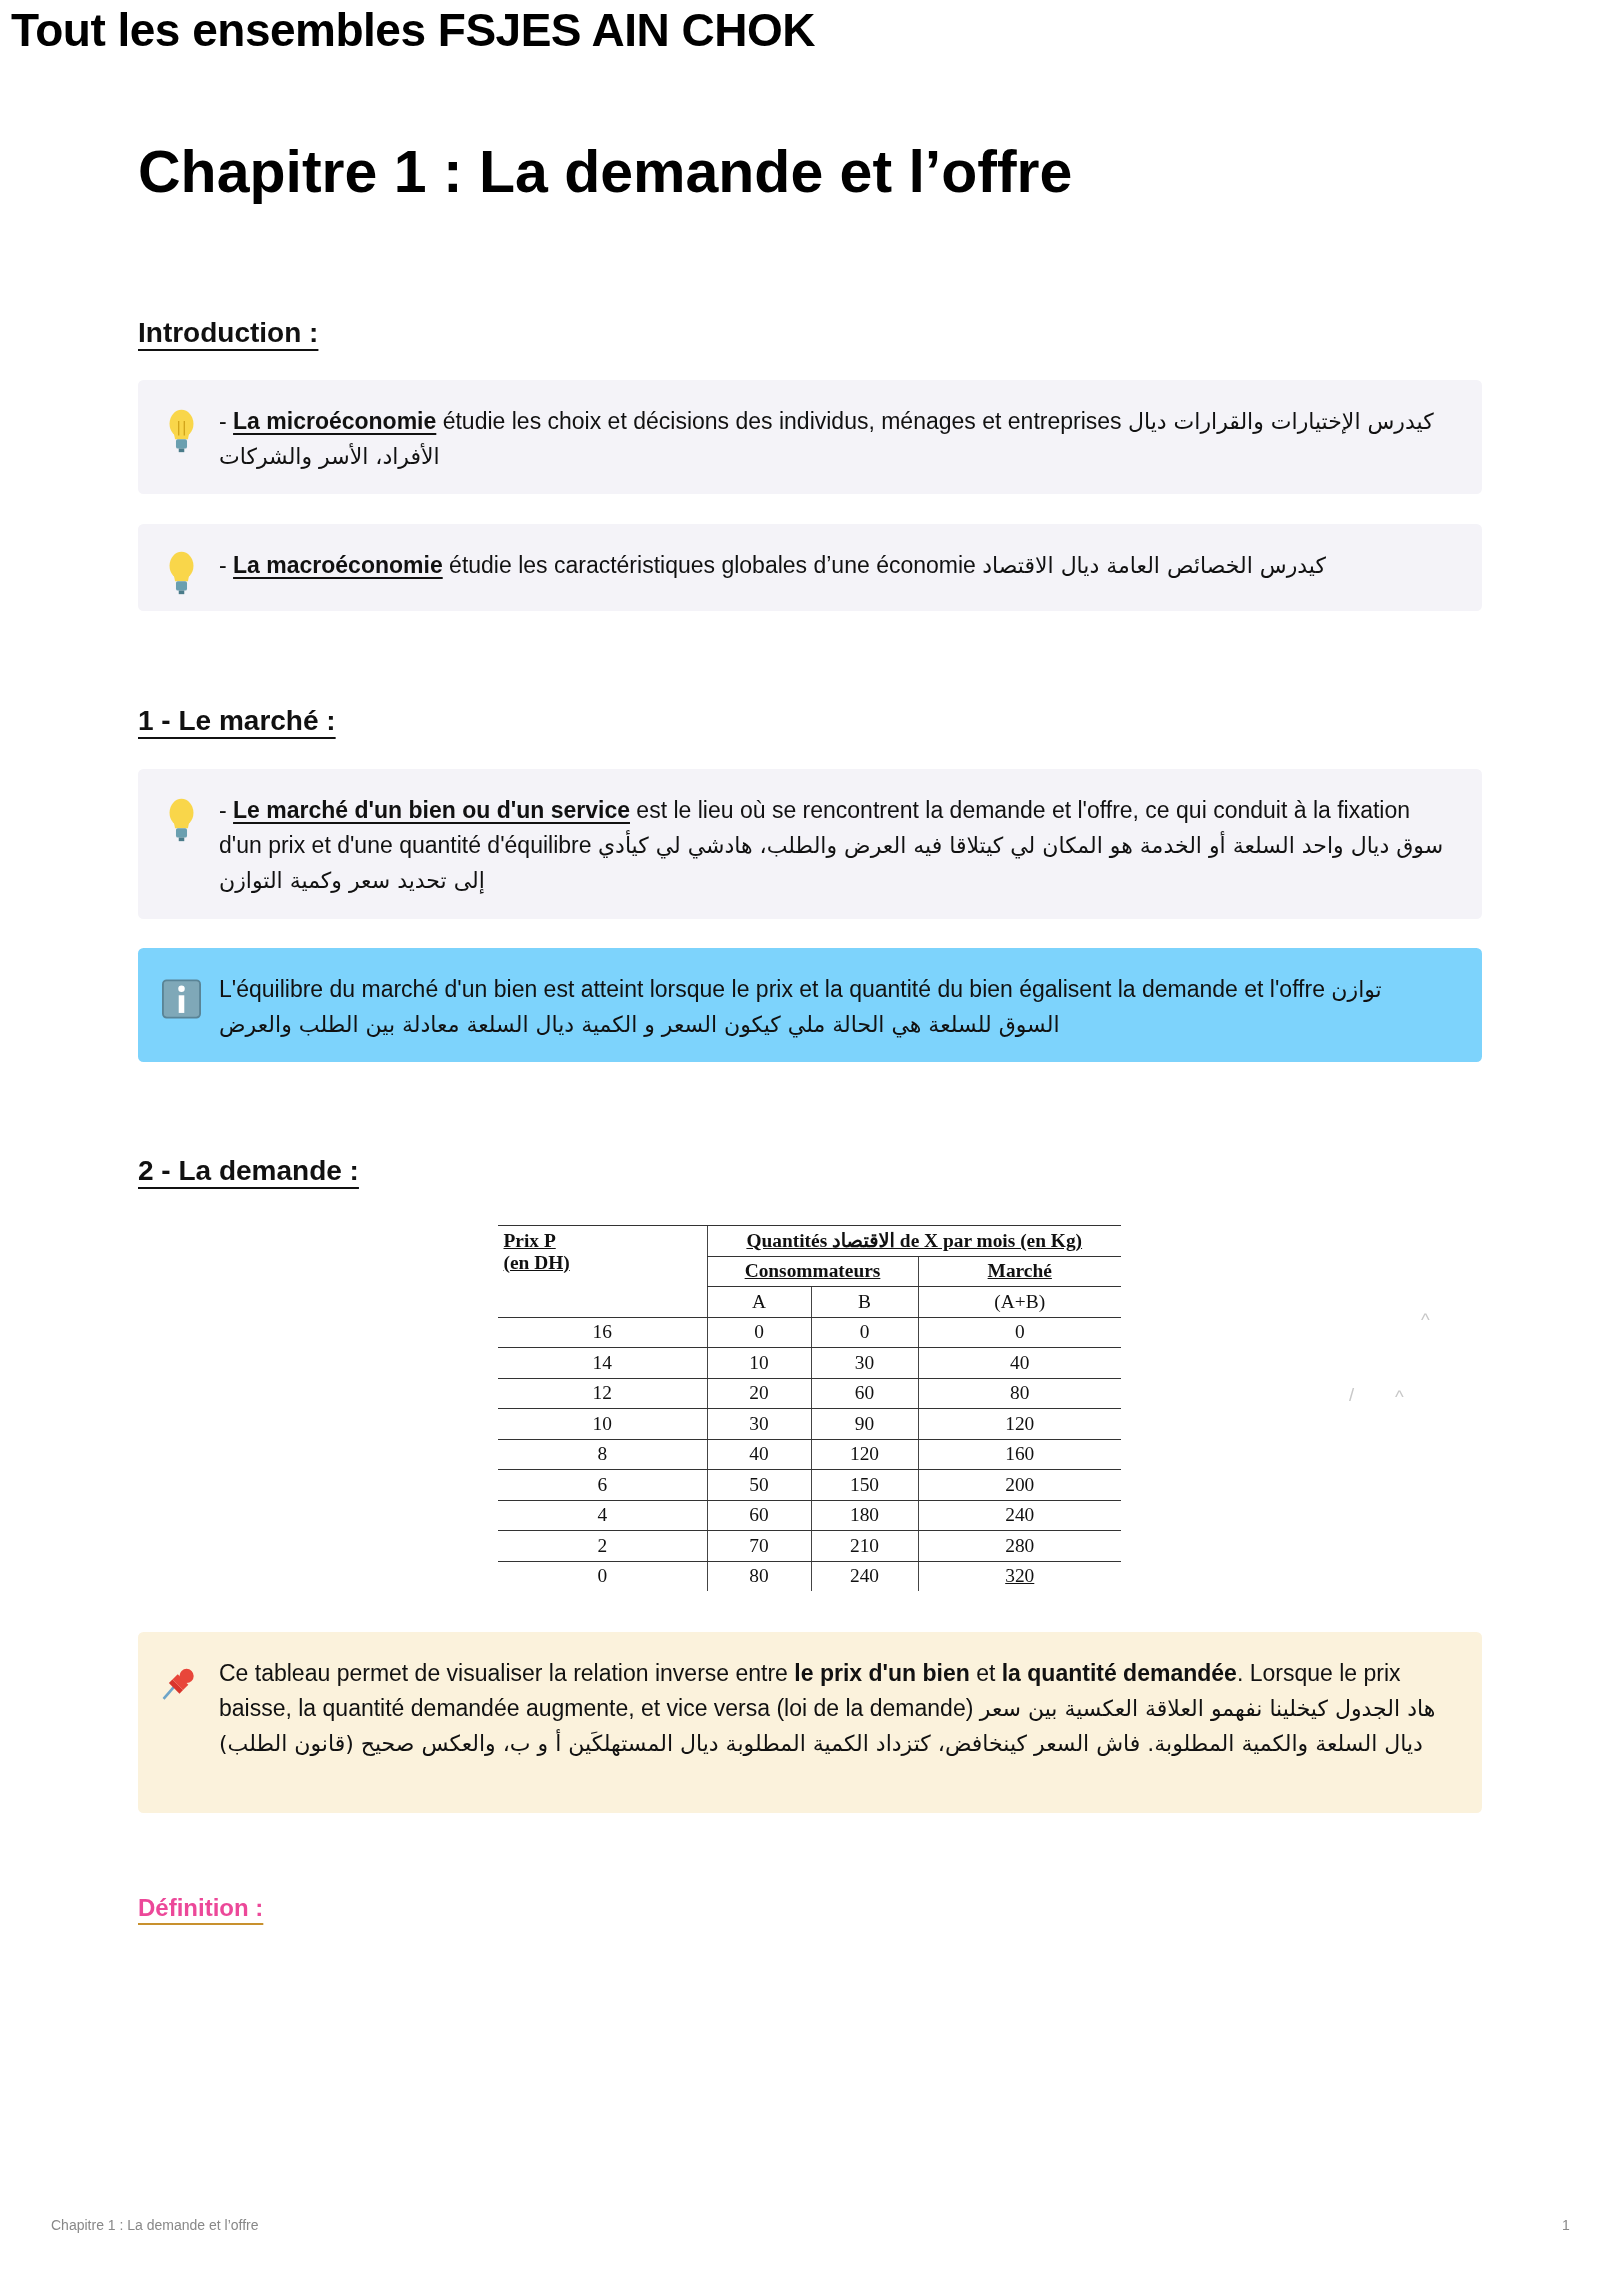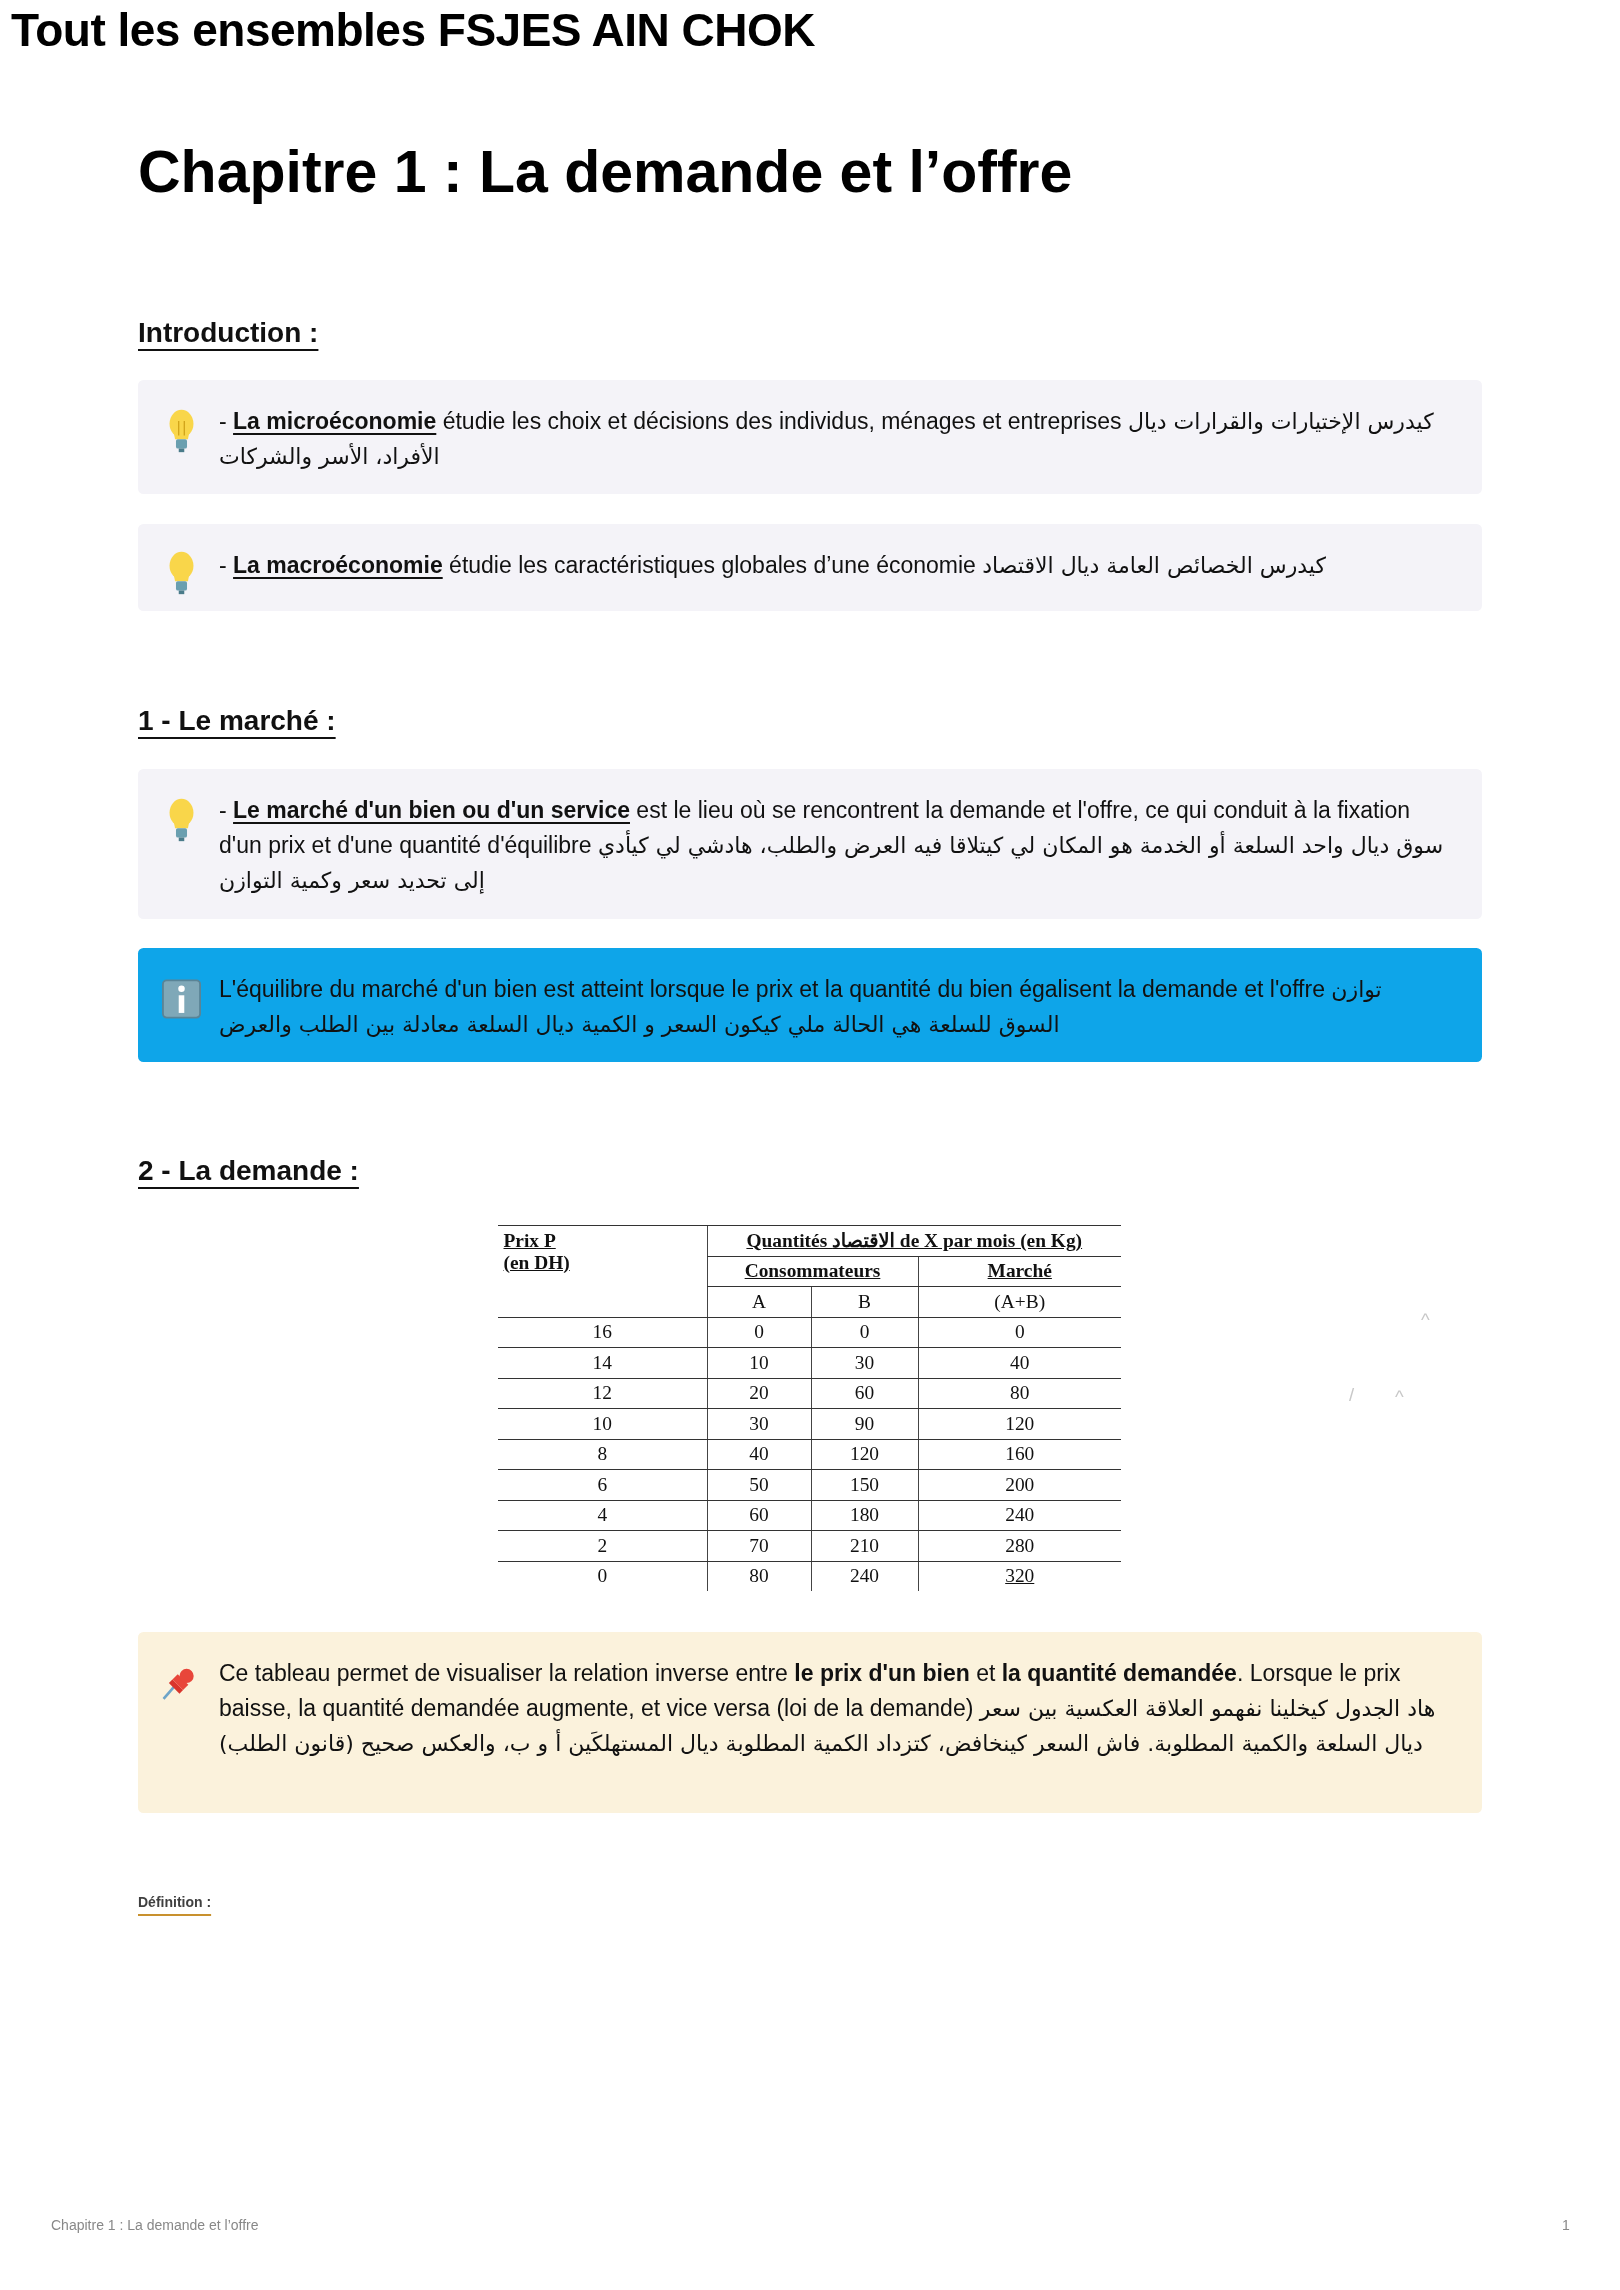--- a/index.html
+++ b/index.html
@@ -18,29 +18,29 @@
   .hdr-right .phone { display: block; padding-left: 55px; }
   .title {
     position: absolute; left: 138px; top: 138px;
     font-size: 59px; font-weight: bold; color: #000; margin: 0;
   }
   .h2 {
     position: absolute; left: 138px;
     font-size: 28px; font-weight: bold; color: #111;
     text-decoration: underline; text-decoration-thickness: 1.8px; text-underline-offset: 7.4px;
   }
-  .h2.gold { color: #404040; font-size: 14px; text-decoration-color: #c8912e; }
+  .h2.gold { color: #ec4899; font-size: 24px; text-decoration-color: #c8912e; }
   .callout {
     position: absolute; left: 138px; width: 1344px;
     border-radius: 5.5px; box-sizing: border-box;
     padding: 24px 37px 24px 81px;
     font-size: 23px; line-height: 35px; color: #111;
   }
   .callout.gray { background: #f4f3f8; }
-  .callout.blue { background: #0ea5e9; }
+  .callout.blue { background: #7dd3fc; }
   .callout.yellow { background: #fbf2dc; }
   .callout .icon {
     position: absolute; left: 24px; top: 28px; width: 39px; height: 46px;
   }
   .callout b.u { text-decoration: underline; text-decoration-thickness: 1.8px; text-underline-offset: 3.7px; }
   .ar { font-family: "DejaVu Sans", sans-serif; font-size: 22px; }
   table.demand {
     position: absolute; left: 498px; top: 1225px; width: 623px;
     border-collapse: collapse; font-family: "Liberation Serif", serif; font-size: 19.4px; color: #111;
   }

